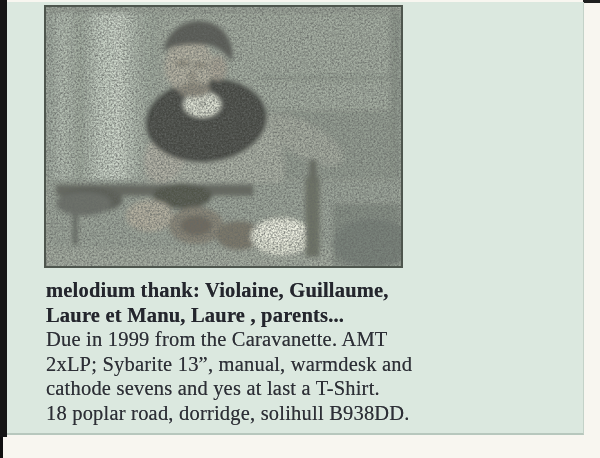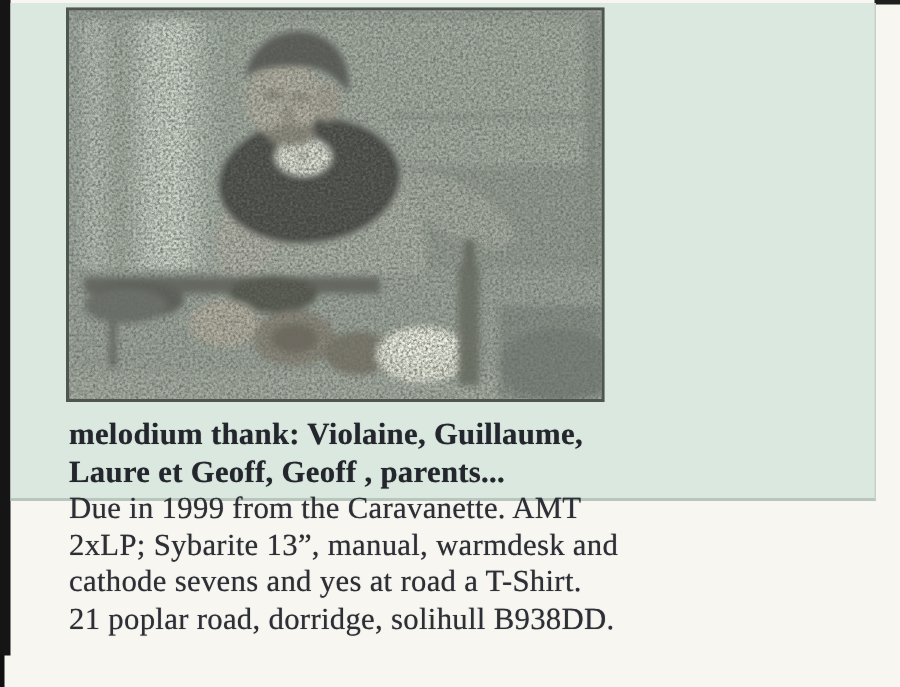--- a/index.html
+++ b/index.html
@@ -17,21 +17,21 @@
   }
   .edge-strip {
     position:absolute; left:0; top:0; width:7px; height:437px;
     background:#151515;
   }
   .corner-mark {
     position:absolute; left:583px; top:0; width:17px; height:3px;
     background:#1f1f1f;
   }
   .paper {
-    position:absolute; left:7px; top:2px; width:577px; height:332px;
+    position:absolute; left:7px; top:2px; width:577px; height:433px;
     background:#dbe8df;
     border-bottom:2px solid rgba(140,160,148,0.45);
     border-right:1px solid rgba(150,168,156,0.35);
   }
   .paper-grain {
     position:absolute; left:0; top:0; width:100%; height:100%;
     pointer-events:none; opacity:0.5;
   }
   .photo {
     position:absolute; left:37px; top:3px; width:359px; height:263px;
@@ -136,25 +136,25 @@
         <ellipse cx="330" cy="240" rx="40" ry="25" fill="#79827a"></ellipse>
       </g>
 
       <rect width="359" height="263" filter="url(#grainDark)" opacity="0.8"></rect>
       <rect width="359" height="263" filter="url(#grainLight)" opacity="0.45"></rect>
     </svg>
   </div>
 
   <div class="caption">
     <div class="bold">melodium thank: Violaine, Guillaume,</div>
-    <div class="bold">Laure et Geoff, Geoff , parents...</div>
+    <div class="bold">Laure et Manu, Laure , parents...</div>
     <div>Due in 1999 from the Caravanette. AMT</div>
     <div>2xLP; Sybarite 13”, manual, warmdesk and</div>
-    <div>cathode sevens and yes at road a T-Shirt.</div>
-    <div>21 poplar road, dorridge, solihull B938DD.</div>
+    <div>cathode sevens and yes at last a T-Shirt.</div>
+    <div>18 poplar road, dorridge, solihull B938DD.</div>
   </div>
 
   <svg class="paper-grain" width="577" height="433">
     <defs>
       <filter id="paperSpeckle" x="0" y="0" width="100%" height="100%">
         <feTurbulence type="fractalNoise" baseFrequency="0.9" numOctaves="2" seed="3" stitchTiles="stitch"></feTurbulence>
         <feColorMatrix type="matrix" values="0 0 0 0 0.45  0 0 0 0 0.52  0 0 0 0 0.47  2 2 2 0 -5.1"></feColorMatrix>
       </filter>
     </defs>
     <rect width="577" height="433" filter="url(#paperSpeckle)"></rect>

